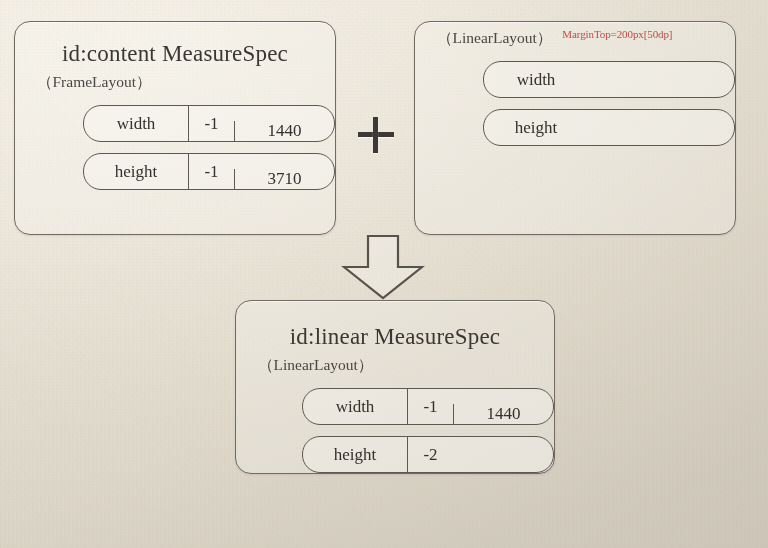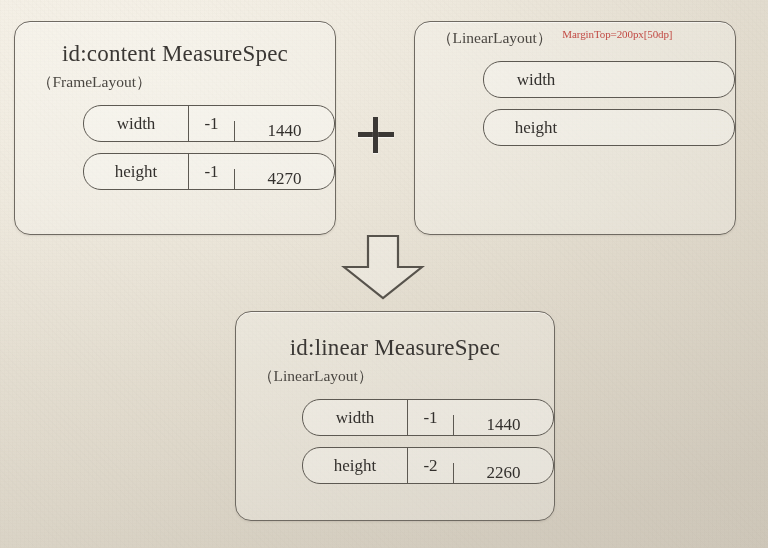--- a/index.html
+++ b/index.html
@@ -86,21 +86,21 @@
     color: #33302d;
     font-size: 17px;
     box-sizing: border-box;
     white-space: nowrap;
   }
   .cell + .cell { border-left: 1.5px solid #5d5952; }
 
   
   #panel-left  { left: 14px;  top: 21px;  width: 322px; height: 214px; }
   #panel-right { left: 414px; top: 21px;  width: 322px; height: 214px; }
-  #panel-bottom{ left: 235px; top: 311px; width: 320px; height: 210px; }
+  #panel-bottom{ left: 235px; top: 300px; width: 320px; height: 174px; }
 
   #panel-left .panel-title  { margin: 20px 0 0 0; }
   #panel-right .panel-title { margin: 20px 0 0 0; }
   #panel-bottom .panel-title{ margin: 24px 0 0 0; }
 
   #panel-left .subrow  { margin: 6px 0 0 22px; }
   #panel-right .subrow { margin: 6px 0 0 22px; }
   #panel-bottom .subrow{ margin: 6px 0 0 22px; }
 
   .pill-stack { margin-top: 12px; display: flex; flex-direction: column; align-items: flex-end; gap: 11px; }
@@ -147,21 +147,21 @@
     </div>
     <div class="pill-stack">
       <div class="pill pill-3">
         <div class="cell c0">width</div>
         <div class="cell c1">-1</div>
         <div class="cell c2">1440</div>
       </div>
       <div class="pill pill-3">
         <div class="cell c0">height</div>
         <div class="cell c1">-1</div>
-        <div class="cell c2">4270</div>
+        <div class="cell c2">3710</div>
       </div>
     </div>
   </div>
 
   <div id="plus-sign">
     <div class="bar h"></div>
     <div class="bar v"></div>
   </div>
 
   <div class="panel" id="panel-right">
@@ -192,17 +192,16 @@
     </div>
     <div class="pill-stack">
       <div class="pill pill-3">
         <div class="cell c0">width</div>
         <div class="cell c1">-1</div>
         <div class="cell c2">1440</div>
       </div>
       <div class="pill pill-3">
         <div class="cell c0">height</div>
         <div class="cell c1">-2</div>
-        <div class="cell c2">2260</div>
       </div>
     </div>
   </div>
 </div>
 
 </body></html>

